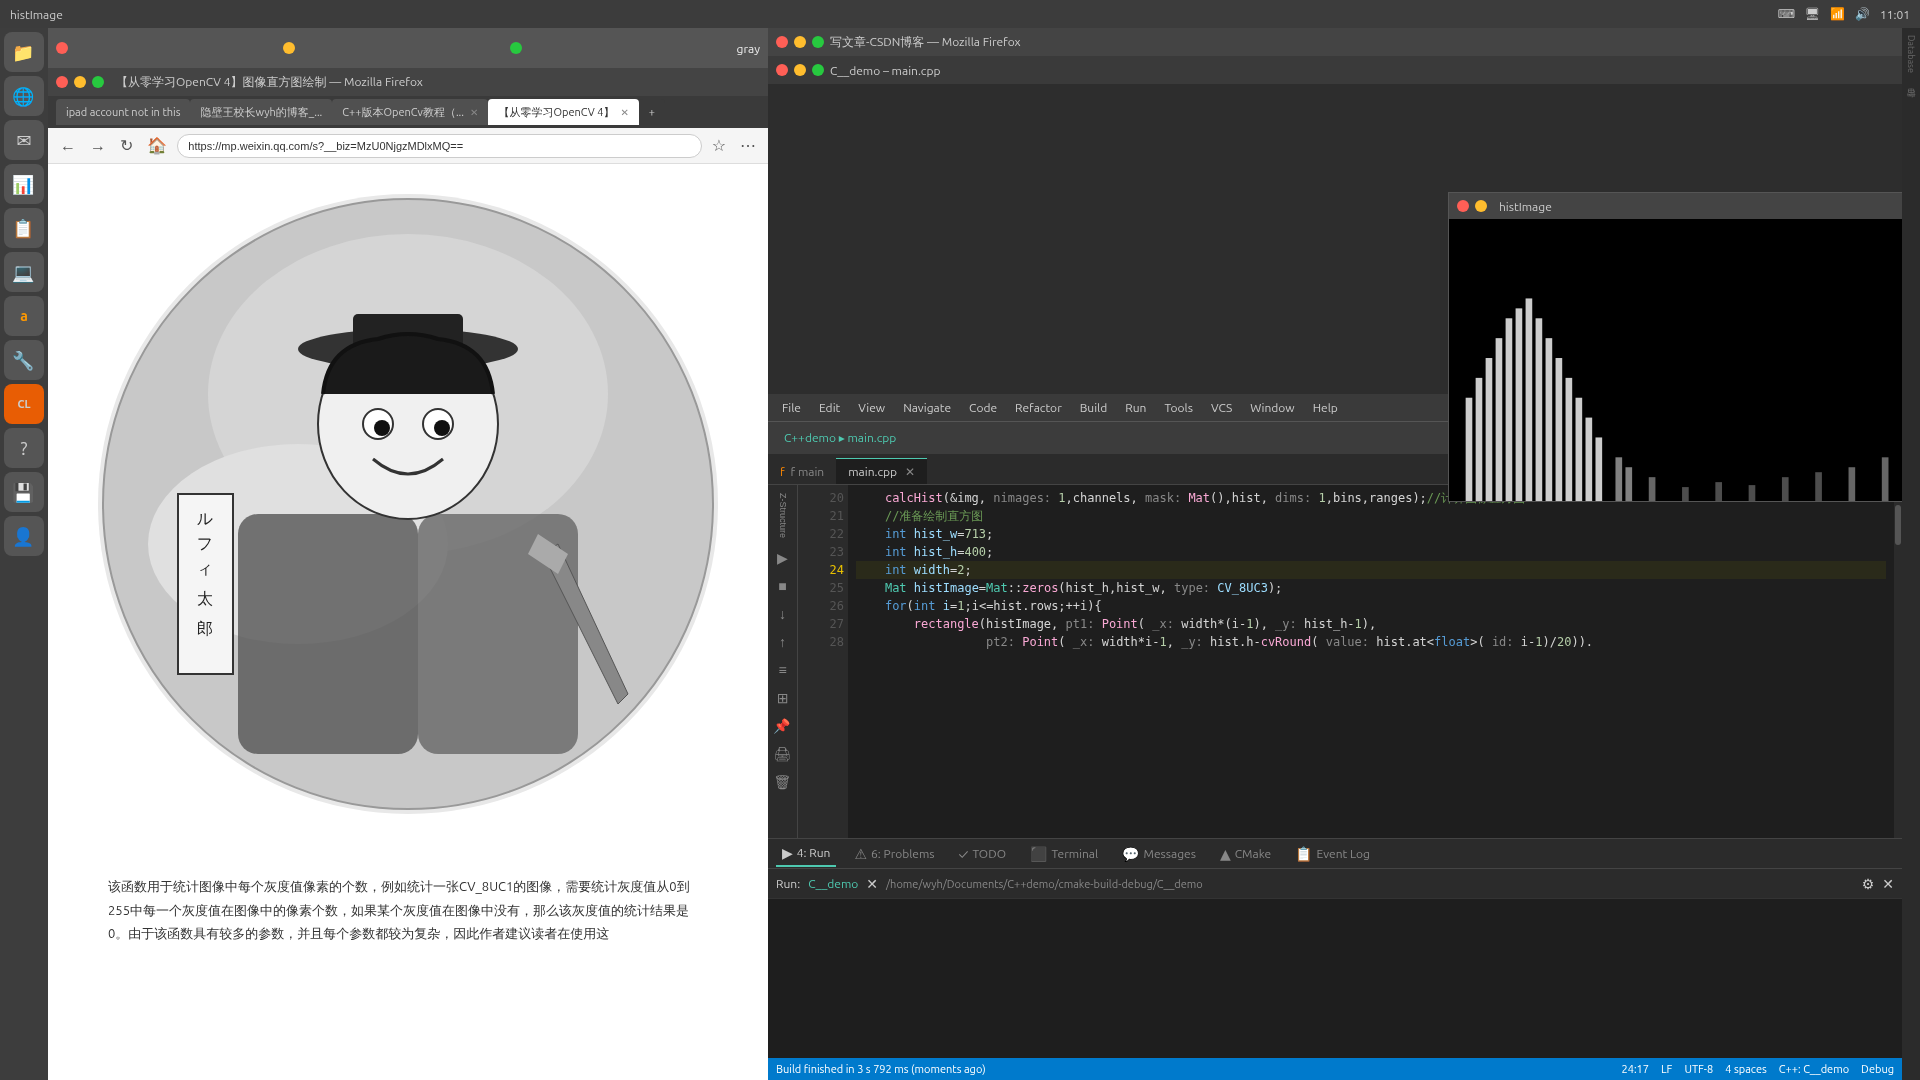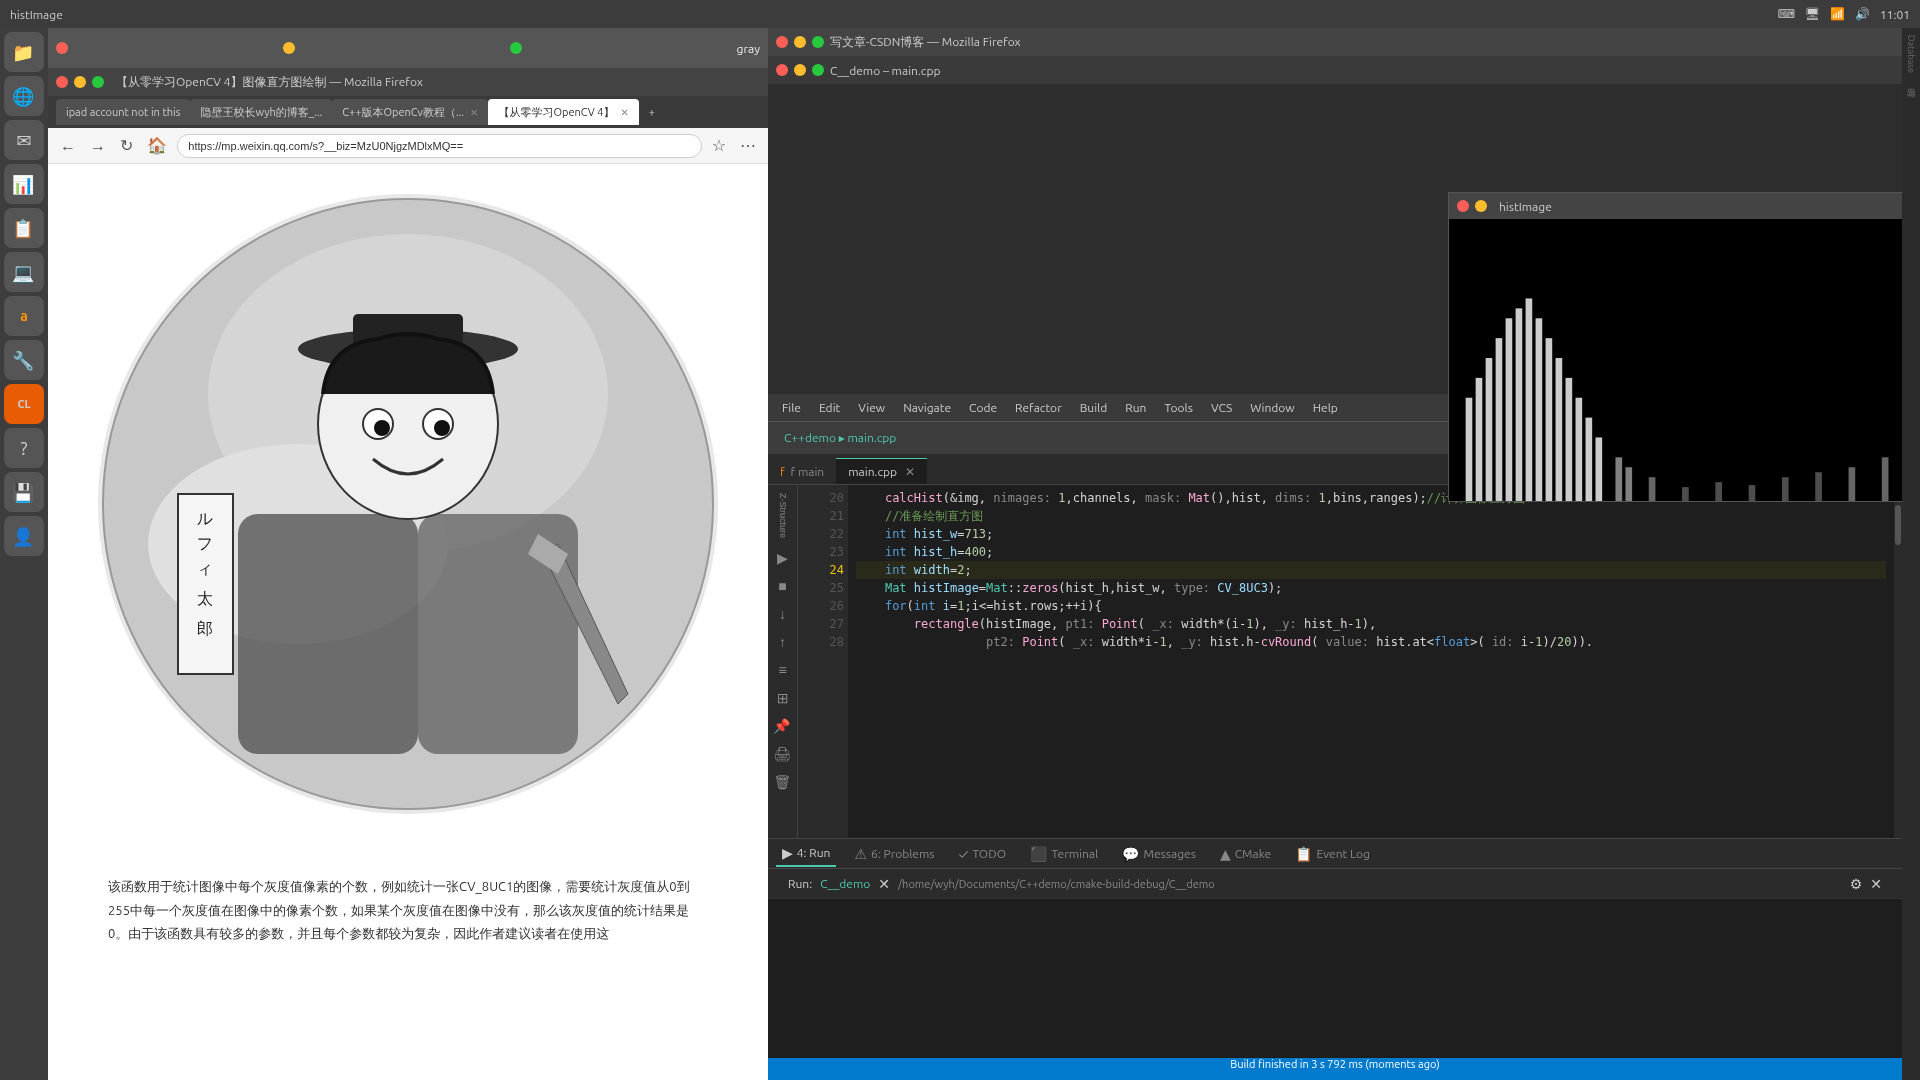--- a/index.html
+++ b/index.html
@@ -358,21 +358,21 @@
       gap: 4px;
     }
     .bottom-tab.active { color: #ccc; border-bottom: 2px solid #4ec9b0; }
     .bottom-tab-icon { font-size: 14px; }
 
     .run-toolbar {
       height: 30px;
       background: #2b2b2b;
       display: flex;
       align-items: center;
-      padding: 0 20px;
+      padding: 0 8px;
       gap: 8px;
       flex-shrink: 0;
       border-bottom: 1px solid #333;
     }
     .run-label { color: #ccc; font-size: 12px; }
     .run-config { color: #4ec9b0; font-size: 12px; }
     .run-path { color: #888; font-size: 11px; flex: 1; }
     .run-btn {
       background: none;
       border: none;
@@ -392,21 +392,20 @@
     .ide-statusbar {
       height: 22px;
       background: #007acc;
       display: flex;
       align-items: center;
       padding: 0 8px;
       font-size: 11px;
       color: #fff;
       gap: 16px;
       flex-shrink: 0;
-      flex-direction: column;
     }
     .status-right { margin-left: auto; display: flex; gap: 12px; }
 
     
     .ide-left-toolbar {
       width: 30px;
       background: #2b2b2b;
       display: flex;
       flex-direction: column;
       align-items: center;

